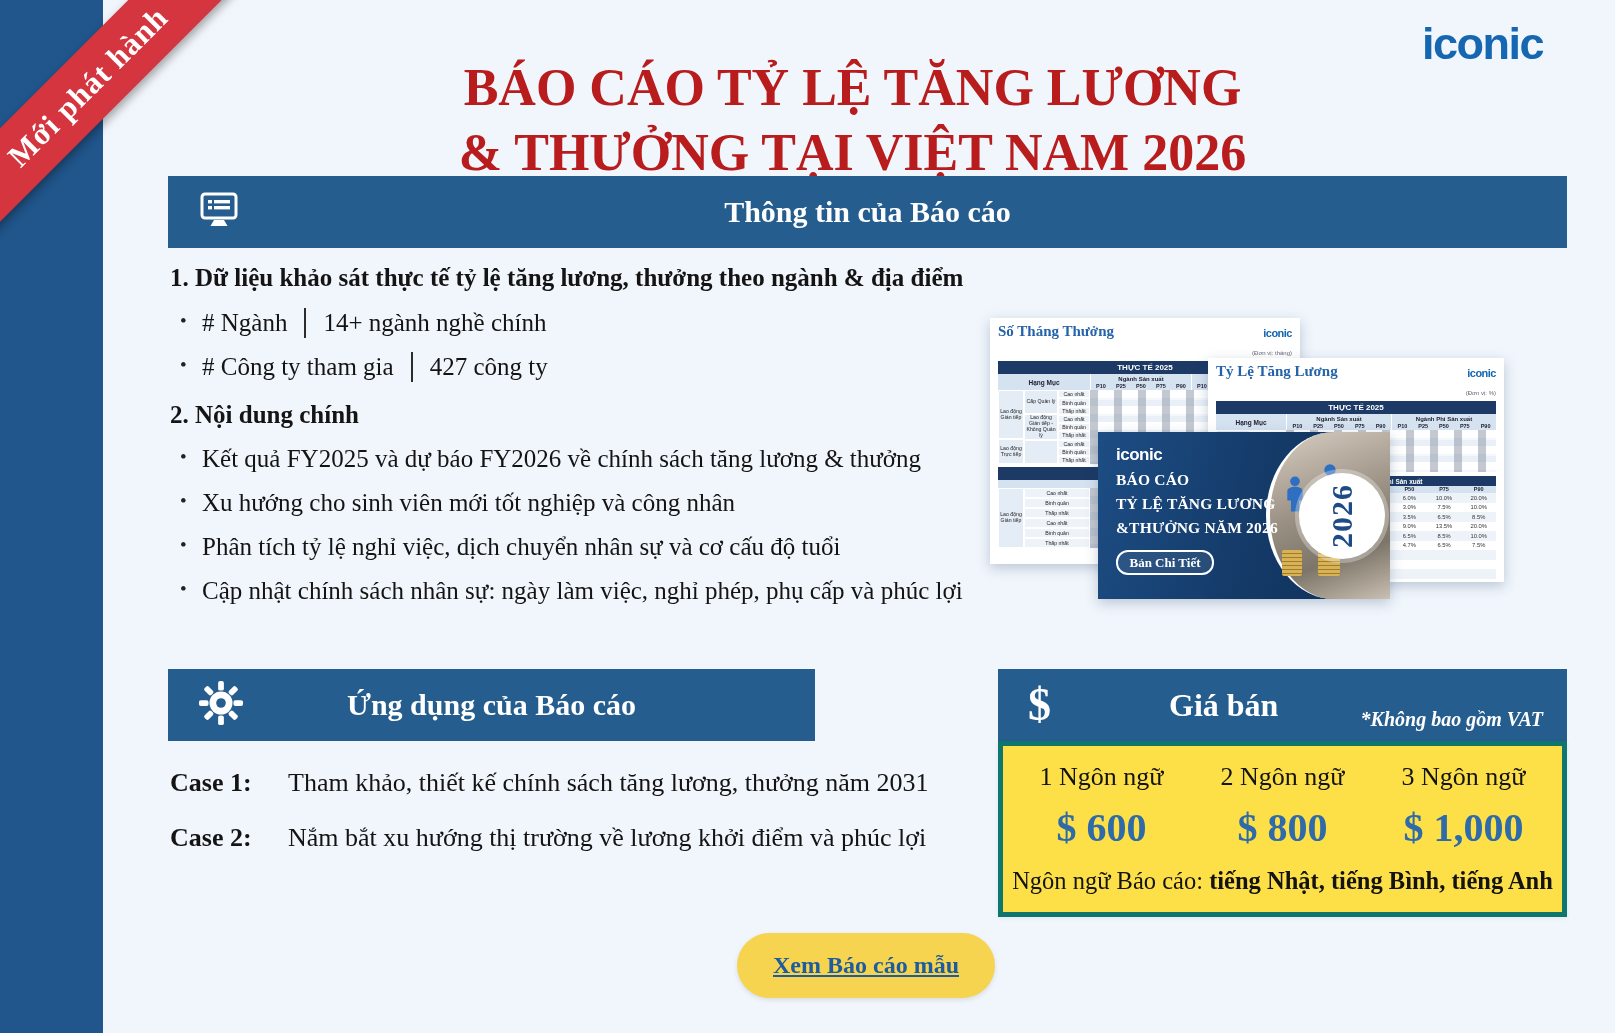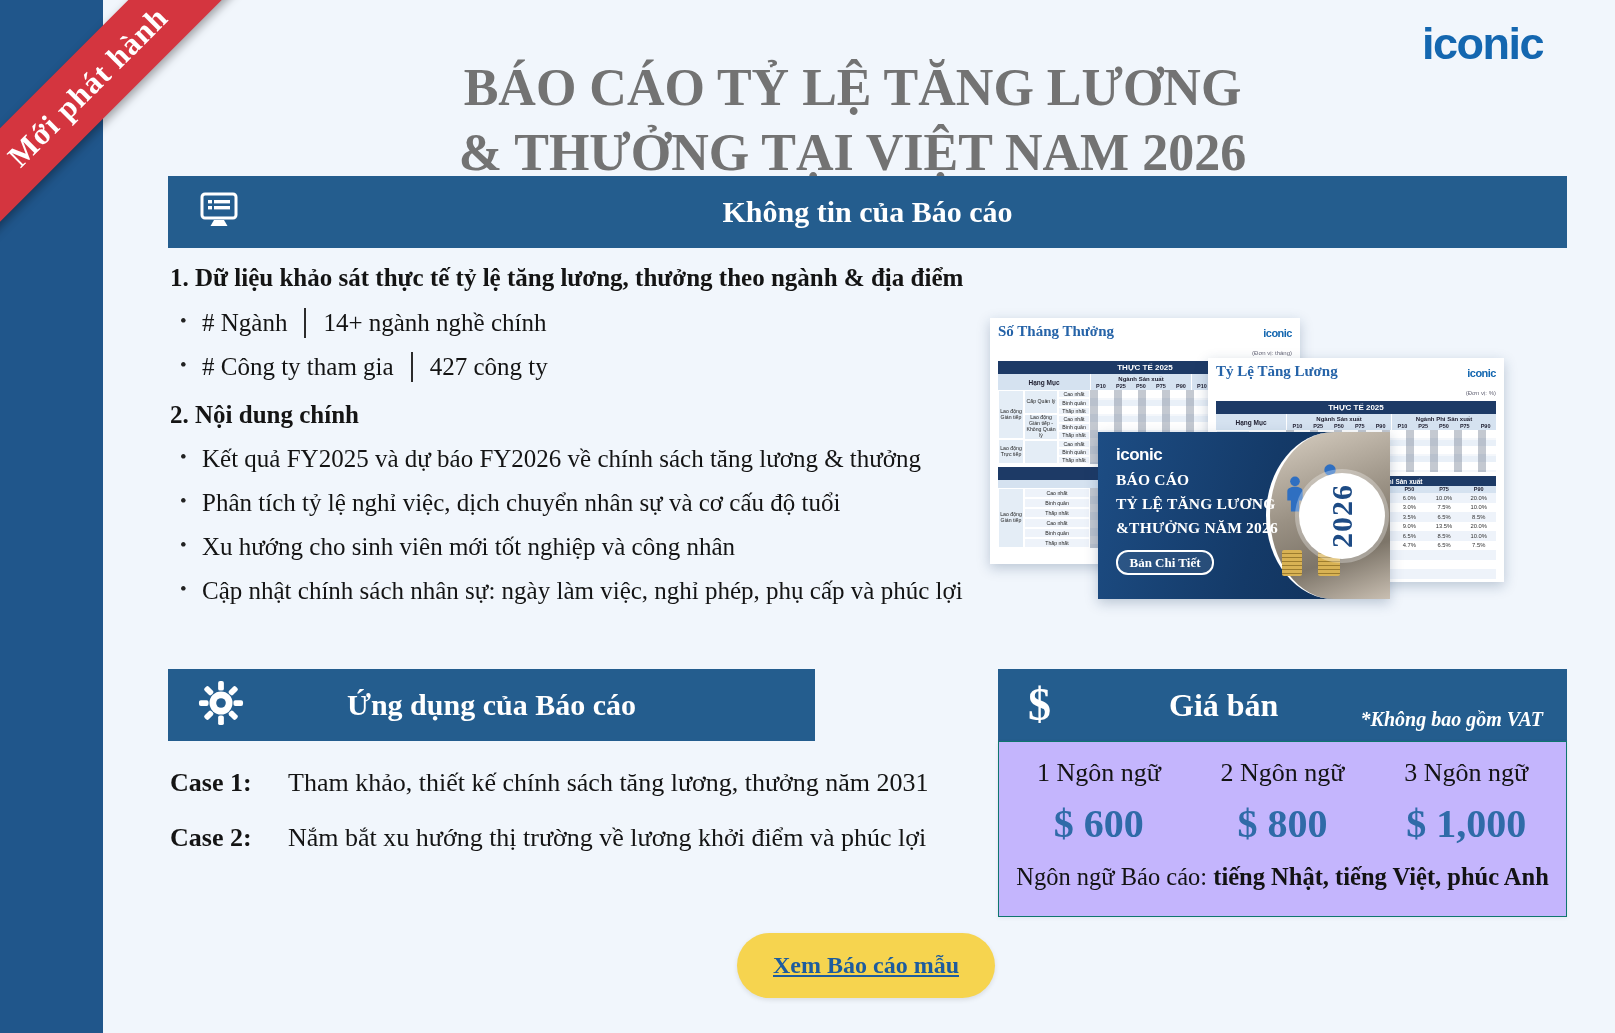--- a/index.html
+++ b/index.html
@@ -10,21 +10,21 @@
 
   
   .strip{position:absolute;left:0;top:0;width:103px;height:100%;background:#20568b;z-index:1;}
   .ribbon{position:absolute;left:-122px;top:54px;width:420px;height:66px;background:#d4353f;
           transform:rotate(-45deg);display:flex;align-items:center;justify-content:center;
           box-shadow:0 4px 10px rgba(0,0,0,.35);z-index:6;}
   .ribbon span{color:#fff;font-weight:700;font-size:31px;letter-spacing:1px;}
 
   
   .main-title{position:absolute;left:150px;right:60px;top:20px;text-align:center;
-              color:#737373;font-weight:700;font-size:52px;line-height:1.25;z-index:2;}
+              color:#b91c1c;font-weight:700;font-size:52px;line-height:1.25;z-index:2;}
   .brand-logo{position:absolute;top:18px;right:72px;font-weight:800;font-size:45px;
               color:#1467b0;letter-spacing:-1.5px;z-index:2;}
 
   
   .bar{position:absolute;height:72px;background:#245d8e;color:#fff;z-index:2;}
   .bar .bar-title{position:absolute;left:0;right:0;top:0;bottom:0;display:flex;
                   align-items:center;justify-content:center;font-weight:700;font-size:30px;}
   .bar .bar-icon{position:absolute;left:30px;top:50%;transform:translateY(-50%);}
   .info-bar{left:168px;right:48px;top:176px;}
   .app-bar{left:168px;top:669px;width:647px;}
@@ -42,22 +42,22 @@
   .content li::before{content:"•";position:absolute;left:2px;top:3px;font-size:19px;color:#222;}
   .vsep{display:inline-block;width:0;border-left:2px solid #2c2c2c;height:30px;
         vertical-align:-7px;margin:0 17px;}
 
   
   .cases{position:absolute;left:170px;top:766px;width:840px;z-index:2;}
   .case-row{display:flex;gap:22px;margin-bottom:21px;font-size:26px;line-height:1.3;}
   .case-label{font-weight:700;min-width:96px;}
 
   
-  .price-box{position:absolute;left:998px;top:741px;width:569px;height:176px;background:#c4b5fd;
-             border:1px solid #0f766e;box-shadow:0 1px 4px rgba(20,50,90,.08);box-sizing:border-box;z-index:2;}
+  .price-box{position:absolute;left:998px;top:741px;width:569px;height:176px;background:#fde047;
+             border:5px solid #0f766e;box-shadow:0 1px 4px rgba(20,50,90,.08);box-sizing:border-box;z-index:2;}
   .tiers{display:grid;grid-template-columns:1fr 1fr 1fr;padding:16px 8px 0;}
   .tier{text-align:center;}
   .tier-label{font-size:26px;color:#131313;}
   .tier-price{font-size:40px;font-weight:700;color:#2f6ba8;margin-top:12px;}
   .langs{text-align:center;font-size:24.5px;margin-top:16px;color:#131313;}
   .langs .langs-bold{font-weight:700;}
 
   
   .cta{position:absolute;left:737px;top:933px;width:258px;height:65px;border-radius:36px;
        background:#f6d44f;display:flex;align-items:center;justify-content:center;
@@ -149,34 +149,34 @@
     <span class="bar-icon">
       <svg width="42" height="38" viewBox="0 0 42 38">
         <rect x="4" y="3" width="34" height="24" rx="3" fill="none" stroke="#fff" stroke-width="3"></rect>
         <rect x="10" y="9" width="4" height="3.4" fill="#fff"></rect>
           <rect x="16" y="9" width="16" height="3.4" fill="#fff"></rect>
         <rect x="10" y="15" width="4" height="3.4" fill="#fff"></rect>
           <rect x="16" y="15" width="16" height="3.4" fill="#fff"></rect>
         <path d="M16 29h10l3.5 6H12.5z" fill="#fff"></path>
       </svg>
     </span>
-    <span class="bar-title">Không tin của Báo cáo</span>
+    <span class="bar-title">Thông tin của Báo cáo</span>
   </div>
 
   <div class="content">
     <p class="heading">1. Dữ liệu khảo sát thực tế tỷ lệ tăng lương, thưởng theo ngành &amp; địa điểm</p>
     <ul>
         <li class="bullet"><span># Ngành</span><span class="vsep"></span><span>14+ ngành nghề chính</span></li>
         <li class="bullet"><span># Công ty tham gia</span><span class="vsep"></span><span>427 công ty</span></li>
       </ul>
     <p class="heading">2. Nội dung chính</p>
     <ul>
         <li class="bullet"><span>Kết quả FY2025 và dự báo FY2026 về chính sách tăng lương &amp; thưởng</span></li>
+        <li class="bullet"><span>Xu hướng cho sinh viên mới tốt nghiệp và công nhân</span></li>
         <li class="bullet"><span>Phân tích tỷ lệ nghỉ việc, dịch chuyển nhân sự và cơ cấu độ tuổi</span></li>
-        <li class="bullet"><span>Xu hướng cho sinh viên mới tốt nghiệp và công nhân</span></li>
         <li class="bullet"><span>Cập nhật chính sách nhân sự: ngày làm việc, nghỉ phép, phụ cấp và phúc lợi</span></li>
       </ul>
   </div>
 
   <div class="previews">
 
     <div class="pv-card sans" id="pvA">
       <div class="pv-head">
         <span class="pv-title" style="font-family:'Liberation Serif',serif">Số Tháng Thưởng</span>
         <span class="pv-corner">
@@ -476,21 +476,21 @@
         <div class="tier">
         <div class="tier-label">2 Ngôn ngữ</div>
         <div class="tier-price">$ 800</div>
       </div>
         <div class="tier">
         <div class="tier-label">3 Ngôn ngữ</div>
         <div class="tier-price">$ 1,000</div>
       </div>
       </div>
     <div class="langs">
-      <span>Ngôn ngữ Báo cáo: </span><span class="langs-bold">tiếng Nhật, tiếng Việt, phúc Anh</span>
+      <span>Ngôn ngữ Báo cáo: </span><span class="langs-bold">tiếng Nhật, tiếng Bình, tiếng Anh</span>
     </div>
   </div>
 
   <a class="cta" href="#">
     <span>Xem Báo cáo mẫu</span>
   </a>
 
 </div>
 
 </body></html>

